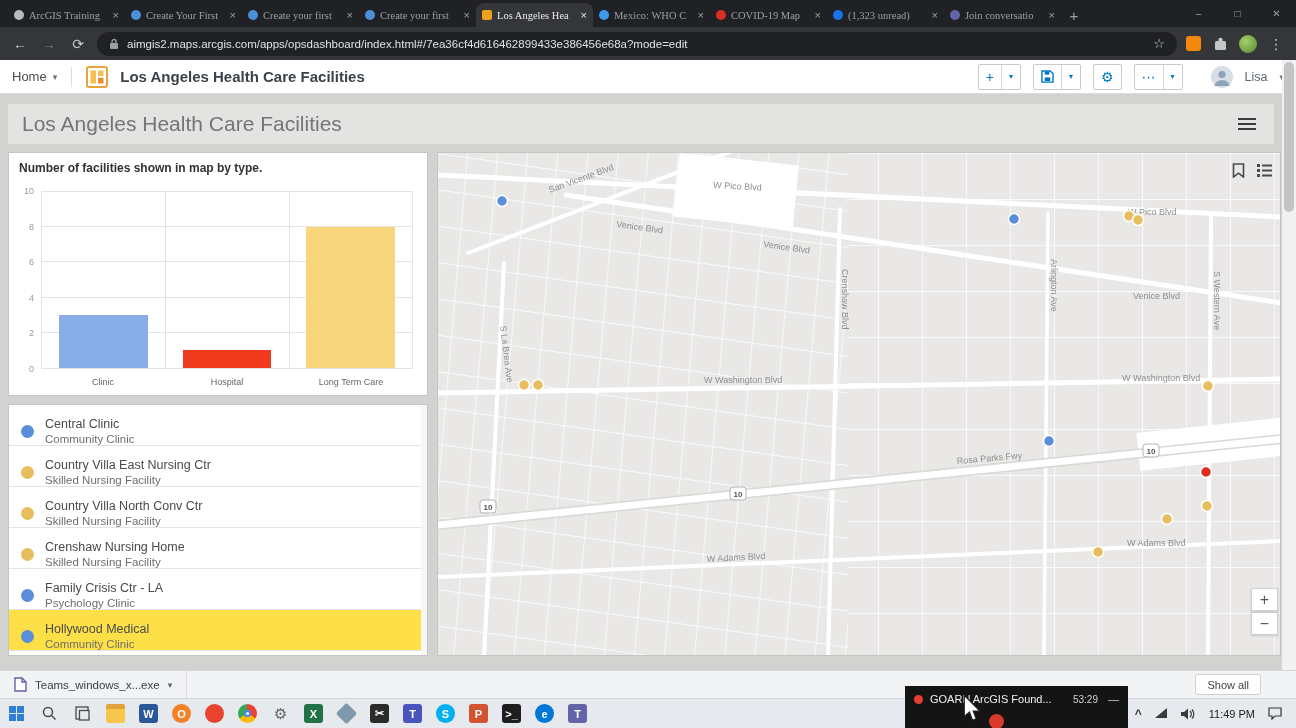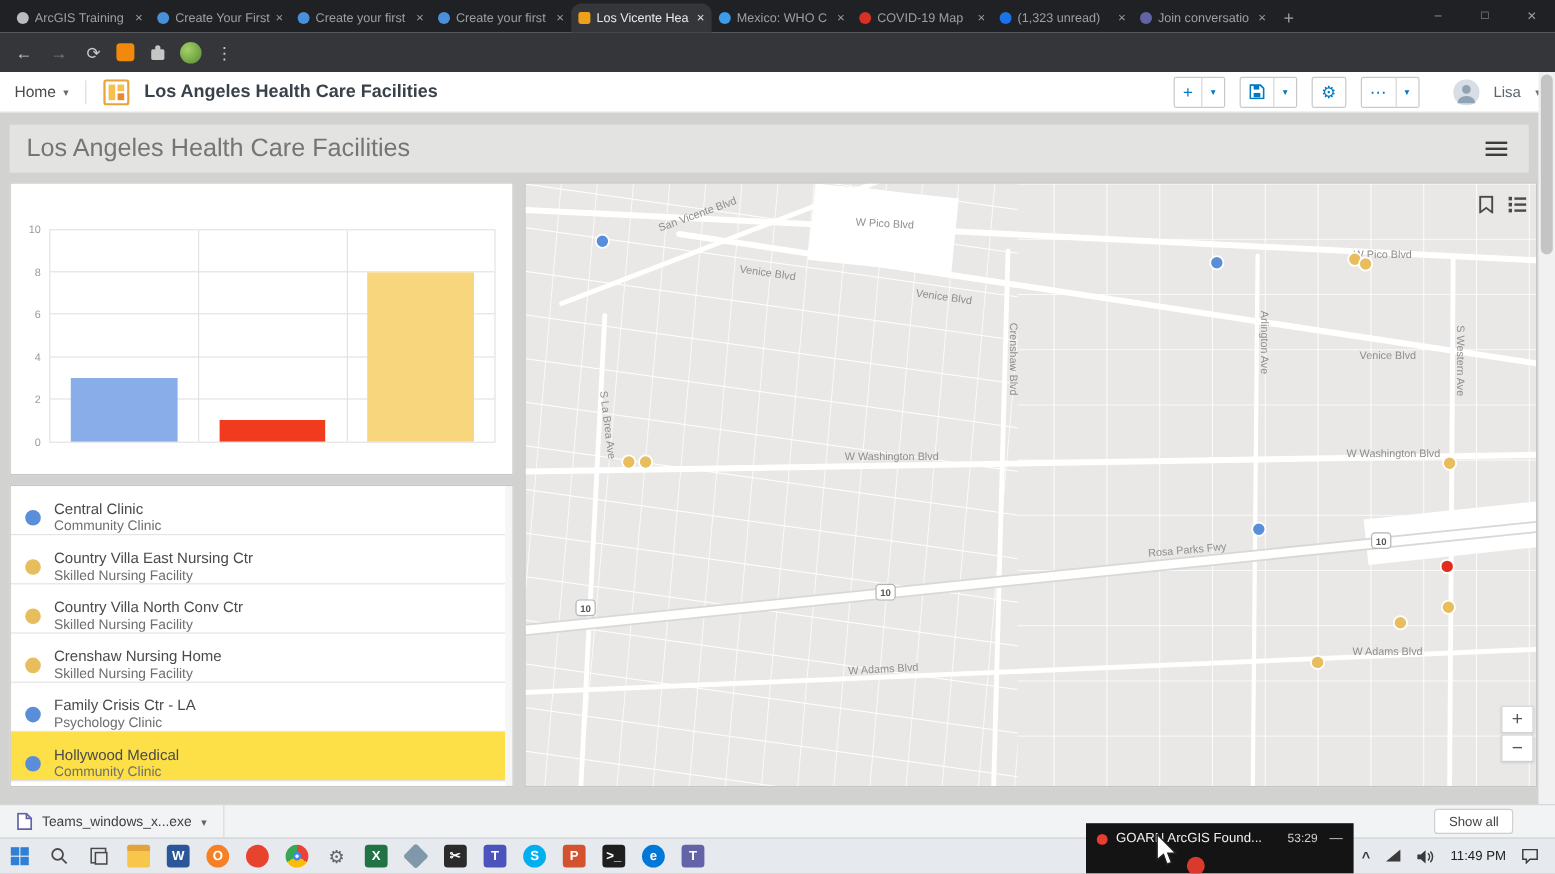--- a/index.html
+++ b/index.html
@@ -7,21 +7,21 @@
     width: 1296px; height: 728px; position: relative; overflow: hidden;
     font-family: "Liberation Sans", sans-serif; background: #d2d2d1;
   }
   
   .tabstrip { position:absolute; left:0; top:0; width:1296px; height:27px; background:#202124; display:flex; align-items:flex-end; }
   .tabs { display:flex; align-items:flex-end; height:27px; padding-left:8px; }
   .tab { width:117px; height:24px; display:flex; align-items:center; gap:5px; padding:0 6px; border-radius:8px 8px 0 0; color:#9aa0a6; position:relative; }
   .tab.active { background:#35363a; color:#e8eaed; }
   .tab .favicon { width:10px; height:10px; border-radius:50%; flex:none; }
   .tab .favicon.square { border-radius:2px; }
-  .tab .tab-title { flex:1; overflow:hidden; white-space:nowrap; font-size:10.5px; }
+  .tab .tab-title { flex:1; overflow:hidden; white-space:nowrap; font-size:10.5px;font-family:Liberation Serif, serif; }
   .tab .tab-close { font-size:11px; color:inherit; flex:none; }
   .newtab { width:26px; height:24px; display:flex; align-items:center; justify-content:center; color:#9aa0a6; font-size:15px; }
   .win-controls { position:absolute; right:0; top:0; height:27px; display:flex; }
   .win-btn { width:39px; height:27px; display:flex; align-items:center; justify-content:center; color:#9aa0a6; font-size:10px; }
   
   .navbar { position:absolute; top:27px; left:0; width:1296px; height:33px; background:#35363a; display:flex; align-items:center; padding:0 10px; gap:9px; }
   .nav-icon { color:#c7cacd; font-size:14px; width:20px; text-align:center; flex:none; display:flex; align-items:center; justify-content:center; }
   .nav-icon.dim { color:#787c80; }
   .url-pill { flex:1; height:24px; background:#202124; border-radius:13px; display:flex; align-items:center; padding:0 12px; gap:8px; }
   .url-text { color:#dfe1e5; font-size:11.5px; white-space:nowrap; overflow:hidden; flex:1; }
@@ -130,21 +130,21 @@
         <span class="tab-title">Create your first</span>
         <span class="tab-close">×</span>
       </div>
       <div class="tab">
         <span class="favicon" style="background: rgb(74, 144, 217);"></span>
         <span class="tab-title">Create your first</span>
         <span class="tab-close">×</span>
       </div>
       <div class="tab active">
         <span class="favicon square" style="background: rgb(240, 161, 28);"></span>
-        <span class="tab-title">Los Vicente Hea</span>
+        <span class="tab-title">Los Angeles Hea</span>
         <span class="tab-close">×</span>
       </div>
       <div class="tab">
         <span class="favicon" style="background: rgb(61, 155, 233);"></span>
         <span class="tab-title">Mexico: WHO C</span>
         <span class="tab-close">×</span>
       </div>
       <div class="tab">
         <span class="favicon" style="background: rgb(217, 48, 37);"></span>
         <span class="tab-title">COVID-19 Map</span>
@@ -166,20 +166,30 @@
     <div class="win-btn">–</div>
     <div class="win-btn">□</div>
     <div class="win-btn">✕</div>
   </div>
 </div>
 
 <div class="navbar">
   <span class="nav-icon">←</span>
   <span class="nav-icon dim">→</span>
   <span class="nav-icon">⟳</span>
+  <div class="url-pill">
+    <span style="display:flex">
+      <svg width="10" height="12" viewBox="0 0 10 12">
+          <rect x="1" y="5" width="8" height="6" rx="1" fill="#9aa0a6"></rect>
+          <path d="M3 5 V3.5 a2 2 0 0 1 4 0 V5" stroke="#9aa0a6" stroke-width="1.3" fill="none"></path>
+        </svg>
+    </span>
+    <span class="url-text">aimgis2.maps.arcgis.com/apps/opsdashboard/index.html#/7ea36cf4d616462899433e386456e68a?mode=edit</span>
+    <span class="star-icon">☆</span>
+  </div>
   <span class="ext-badge"></span>
   <span class="nav-icon">
     <svg width="15" height="15" viewBox="0 0 15 15">
         <rect x="2" y="5" width="11" height="9" rx="1.5" fill="#c4c7c5"></rect>
         <circle cx="7.5" cy="4" r="2.2" fill="#c4c7c5"></circle>
       </svg>
   </span>
   <span class="avatar-dot"></span>
   <span class="nav-icon">⋮</span>
 </div>
@@ -240,39 +250,45 @@
 <div class="dash-titlebar">
   <span class="dash-title">Los Angeles Health Care Facilities</span>
   <span class="hamburger">
       <span></span>
       <span></span>
       <span></span>
     </span>
 </div>
 
 <div class="chart-panel">
+  <div class="chart-title">Number of facilities shown in map by type.</div>
   <div class="chart-area">
     <div class="chart-yaxis">
         <div class="ytick" style="bottom: calc(0% - 5px);">0</div>
         <div class="ytick" style="bottom: calc(20% - 5px);">2</div>
         <div class="ytick" style="bottom: calc(40% - 5px);">4</div>
         <div class="ytick" style="bottom: calc(60% - 5px);">6</div>
         <div class="ytick" style="bottom: calc(80% - 5px);">8</div>
         <div class="ytick" style="bottom: calc(100% - 5px);">10</div>
       </div>
     <div class="chart-plot">
         <div class="gridline" style="bottom: 20%;"></div>
         <div class="gridline" style="bottom: 40%;"></div>
         <div class="gridline" style="bottom: 60%;"></div>
         <div class="gridline" style="bottom: 80%;"></div>
         <div class="bar" style="left: 4.66667%; width: 24%; height: 30%; background: rgb(136, 173, 232);"></div>
         <div class="vline" style="left: 33.3333%;"></div>
         <div class="bar" style="left: 38%; width: 24%; height: 10%; background: rgb(241, 59, 31);"></div>
         <div class="vline" style="left: 66.6667%;"></div>
         <div class="bar" style="left: 71.3333%; width: 24%; height: 80%; background: rgb(248, 214, 125);"></div>
+      </div>
+    <div class="chart-xaxis">
+        <div class="xtick" style="left: 0%; width: 33.3333%;">Clinic</div>
+        <div class="xtick" style="left: 33.3333%; width: 33.3333%;">Hospital</div>
+        <div class="xtick" style="left: 66.6667%; width: 33.3333%;">Long Term Care</div>
       </div>
   </div>
 </div>
 
 <div class="list-panel">
   <div class="facility-list">
       <div class="list-item">
         <span class="li-dot" style="background: rgb(91, 142, 216);"></span>
         <div class="li-text">
           <div class="li-name">Central Clinic</div>

